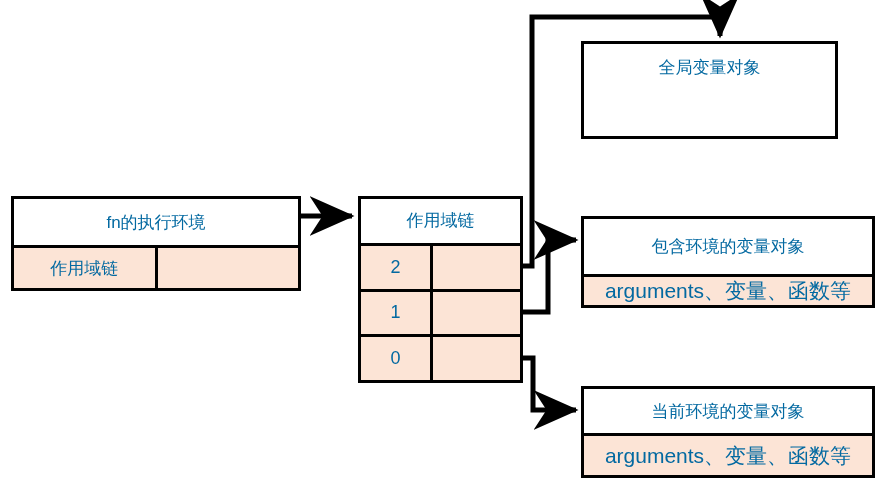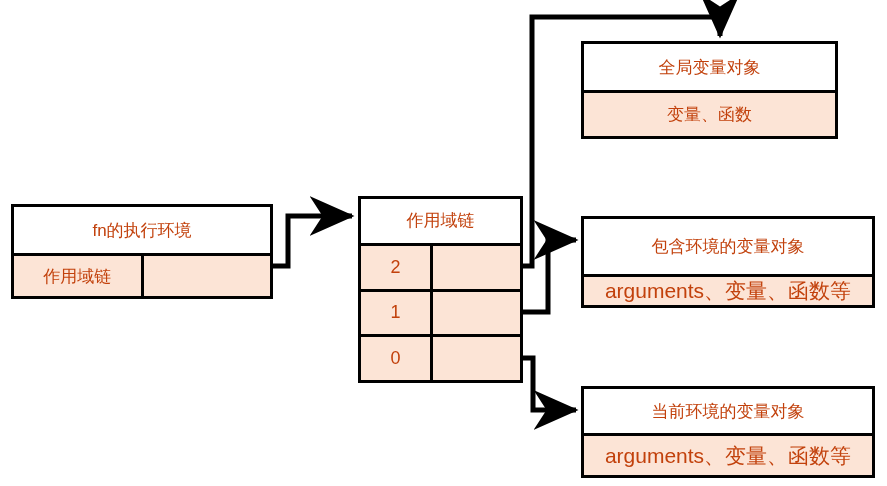--- a/index.html
+++ b/index.html
@@ -29,34 +29,34 @@
     border: 3px solid #000000;
     background: #ffffff;
     display: flex;
     flex-direction: column;
   }
   .cell {
     box-sizing: border-box;
     display: flex;
     align-items: center;
     justify-content: center;
-    color: #c2410c;
+    color: #0369a1;
     white-space: nowrap;
   }
   .cell-head {
     background: #ffffff;
     font-size: 17px;
   }
   .cell-body {
     background: #fce4d6;
     border-top: 3px solid #000000;
     font-size: 17px;
   }
   
-  #exec-box { left: 11px; top: 196px; width: 262px; height: 95px; margin-top: 8px; }
+  #exec-box { left: 11px; top: 196px; width: 290px; height: 95px; }
   #exec-box .cell-head { height: 46px; font-size: 17px; }
   #exec-box .row { display: flex; flex: 1; }
   #exec-box .row .cell { flex: 1; }
   #exec-box .c-left { border-right: 3px solid #000000; }
   
   #chain-box { left: 358px; top: 196px; width: 165px; height: 187px; }
   #chain-box .cell-head { height: 44px; }
   #chain-box .row { display: flex; height: 46px; }
   #chain-box .row + .row { border-top: 0; }
   #chain-box .idx {
@@ -131,21 +131,20 @@
       <div class="cell slot"></div>
     </div>
     <div class="row">
       <div class="cell idx">0</div>
       <div class="cell slot"></div>
     </div>
   </div>
 
   <div class="box" id="global-box">
     <div class="cell cell-head">全局变量对象</div>
-    <div class="cell cell-body">变量、函数</div>
   </div>
 
   <div class="box" id="contain-box">
     <div class="cell cell-head">包含环境的变量对象</div>
     <div class="cell cell-body mono-mix">arguments、变量、函数等</div>
   </div>
 
   <div class="box" id="current-box">
     <div class="cell cell-head">当前环境的变量对象</div>
     <div class="cell cell-body mono-mix">arguments、变量、函数等</div>

